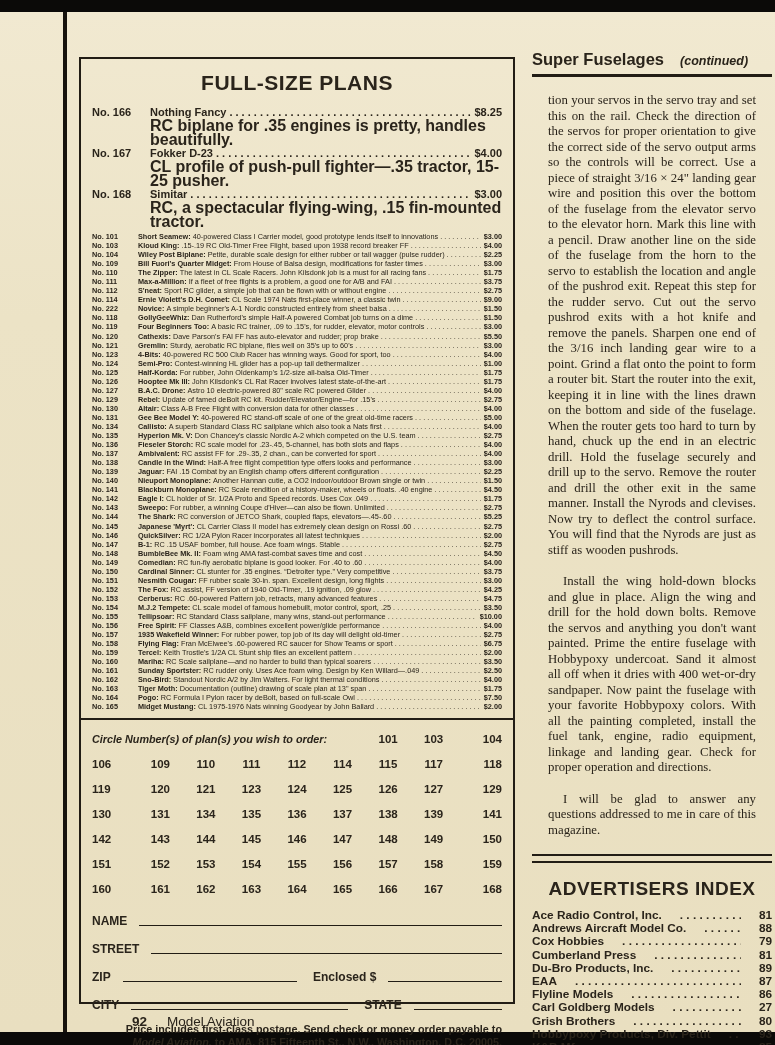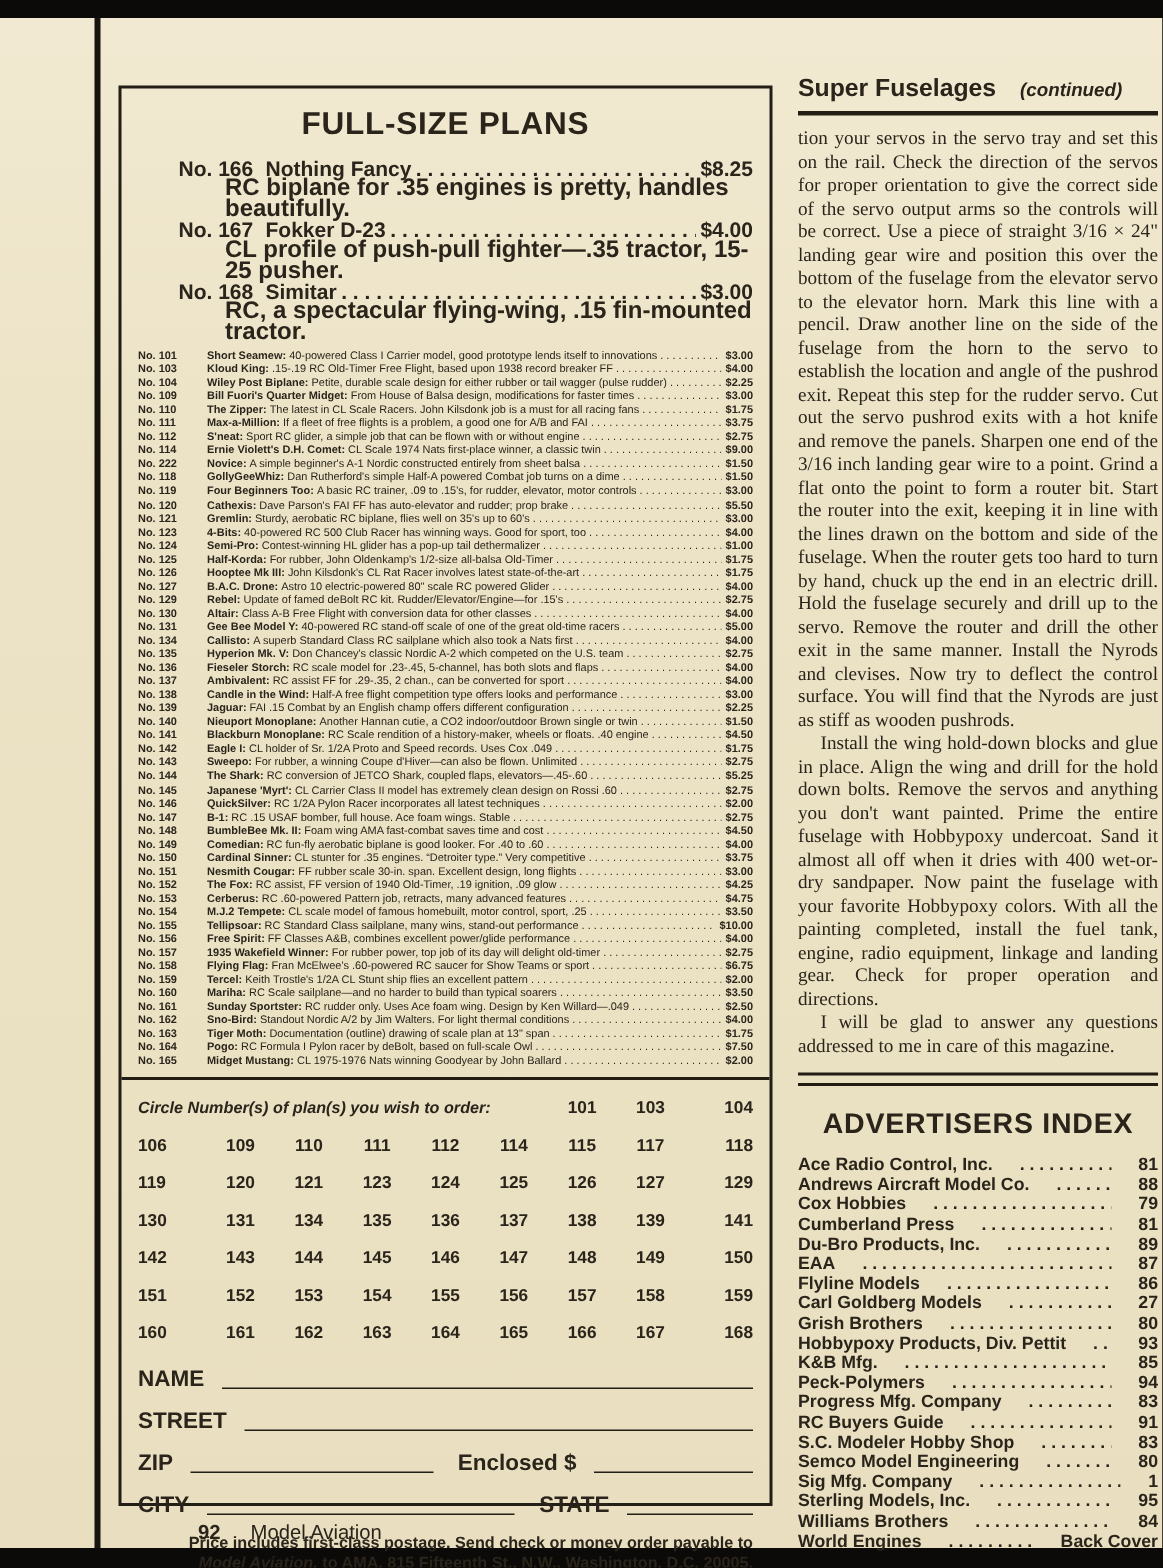--- a/index.html
+++ b/index.html
@@ -21,21 +21,21 @@
   }
   .left-rule{position:absolute;left:63px;top:0;width:4px;height:100%;background:#17130d;}
 
   
   .plans-box{
     position:absolute;left:79px;top:45px;width:436px;height:947px;
     border:2.5px solid var(--rule);box-sizing:border-box;padding:0 11px;
   }
   .plans-title{text-align:center;font-weight:bold;font-size:21px;letter-spacing:.5px;margin-top:12px;}
   .featured{margin-top:11px;}
-  .frow{display:flex;align-items:center;font-weight:bold;font-size:14px;line-height:13px;margin-left:27px;}
+  .frow{display:flex;align-items:center;font-weight:bold;font-size:11px;line-height:13px;}
   .fno{flex:none;width:58px;}
   .fname{flex:none;}
   .leader{flex:1;overflow:hidden;white-space:nowrap;margin:0 3px;font-weight:bold;}
   .fprice{flex:none;}
   .fdesc{margin:0 0 1px 58px;font-size:16px;line-height:13.5px;font-weight:bold;}
   .plans-list{margin-top:4px;}
   .prow{display:flex;align-items:baseline;font-size:7.3px;line-height:9.05px;}
   .pno{flex:none;width:46px;font-weight:bold;}
   .pmid{flex:1;overflow:hidden;white-space:nowrap;}
   .pmid b{font-weight:bold;}
@@ -43,21 +43,21 @@
   .pprice{flex:none;font-weight:bold;margin-left:3px;}
   .divider{border-top:2.5px solid var(--rule);margin:7px -11px 0;}
 
   
   .order-grid{margin-top:6px;font-weight:bold;font-size:11.5px;}
   .grid-row{display:grid;grid-template-columns:repeat(9,1fr);height:25px;align-items:center;}
   .grid-label{grid-column:span 6;font-style:italic;font-size:10.8px;white-space:nowrap;}
   .gcell{text-align:center;}
   .grid-row .gcell:first-child{text-align:left;}
   .grid-row .gcell:last-child{text-align:right;}
-  .form-line{display:flex;align-items:flex-end;height:28px;font-weight:bold;font-size:15px;}
+  .form-line{display:flex;align-items:flex-end;height:28px;font-weight:bold;font-size:12px;}
   .flabel{flex:none;padding-bottom:1px;}
   .blank{border-bottom:1.8px solid var(--rule);margin:0 0 3px 12px;}
   .b1{flex:1;}
   .bcity{flex:1.35;}
   .bstate{flex:.55;}
   .bzip{flex:1.15;}
   .bencl{flex:.75;}
   .flabel.mid{margin-left:16px;}
   .note{margin-top:10px;text-align:right;font-size:10.8px;line-height:13px;font-weight:bold;}
   .note i{font-weight:bold;}
@@ -65,21 +65,21 @@
   .footer{position:absolute;left:92px;top:1002px;font-size:13.5px;margin-left:40px;}
   .footer .pg{font-weight:bold;margin-right:20px;}
 
   
   .article{position:absolute;left:532px;top:38px;width:240px;}
   .art-title{font-size:16.5px;font-weight:bold;white-space:nowrap;}
   .art-title .cont{font-size:12.5px;font-style:italic;margin-left:16px;}
   .title-rule{border-top:3px solid var(--rule);margin-top:5px;margin-bottom:8px;}
   .art-body p{
     font-family:"Liberation Serif", serif;
-    font-size:12.8px;line-height:15.5px;text-align:justify;margin:0;
+    font-size:12.8px;line-height:15.5px;text-align:justify;margin:16px;
   }
   .art-body p + p{text-indent:15px;}
   .dbl-rule-a{border-top:2.5px solid var(--rule);margin-top:10px;}
   .dbl-rule-b{border-top:2.5px solid var(--rule);margin-top:5px;}
   .adv-title{text-align:center;font-weight:bold;font-size:19px;letter-spacing:.5px;margin-top:15px;}
   .adv-list{margin-top:9px;}
   .adv-row{display:flex;align-items:baseline;font-weight:bold;font-size:11.8px;line-height:13.2px;gap:16px;}
   .adv-name{flex:none;}
   .adv-dots{flex:1;overflow:hidden;white-space:nowrap;margin:0 2px;}
   .adv-page{flex:none;}

